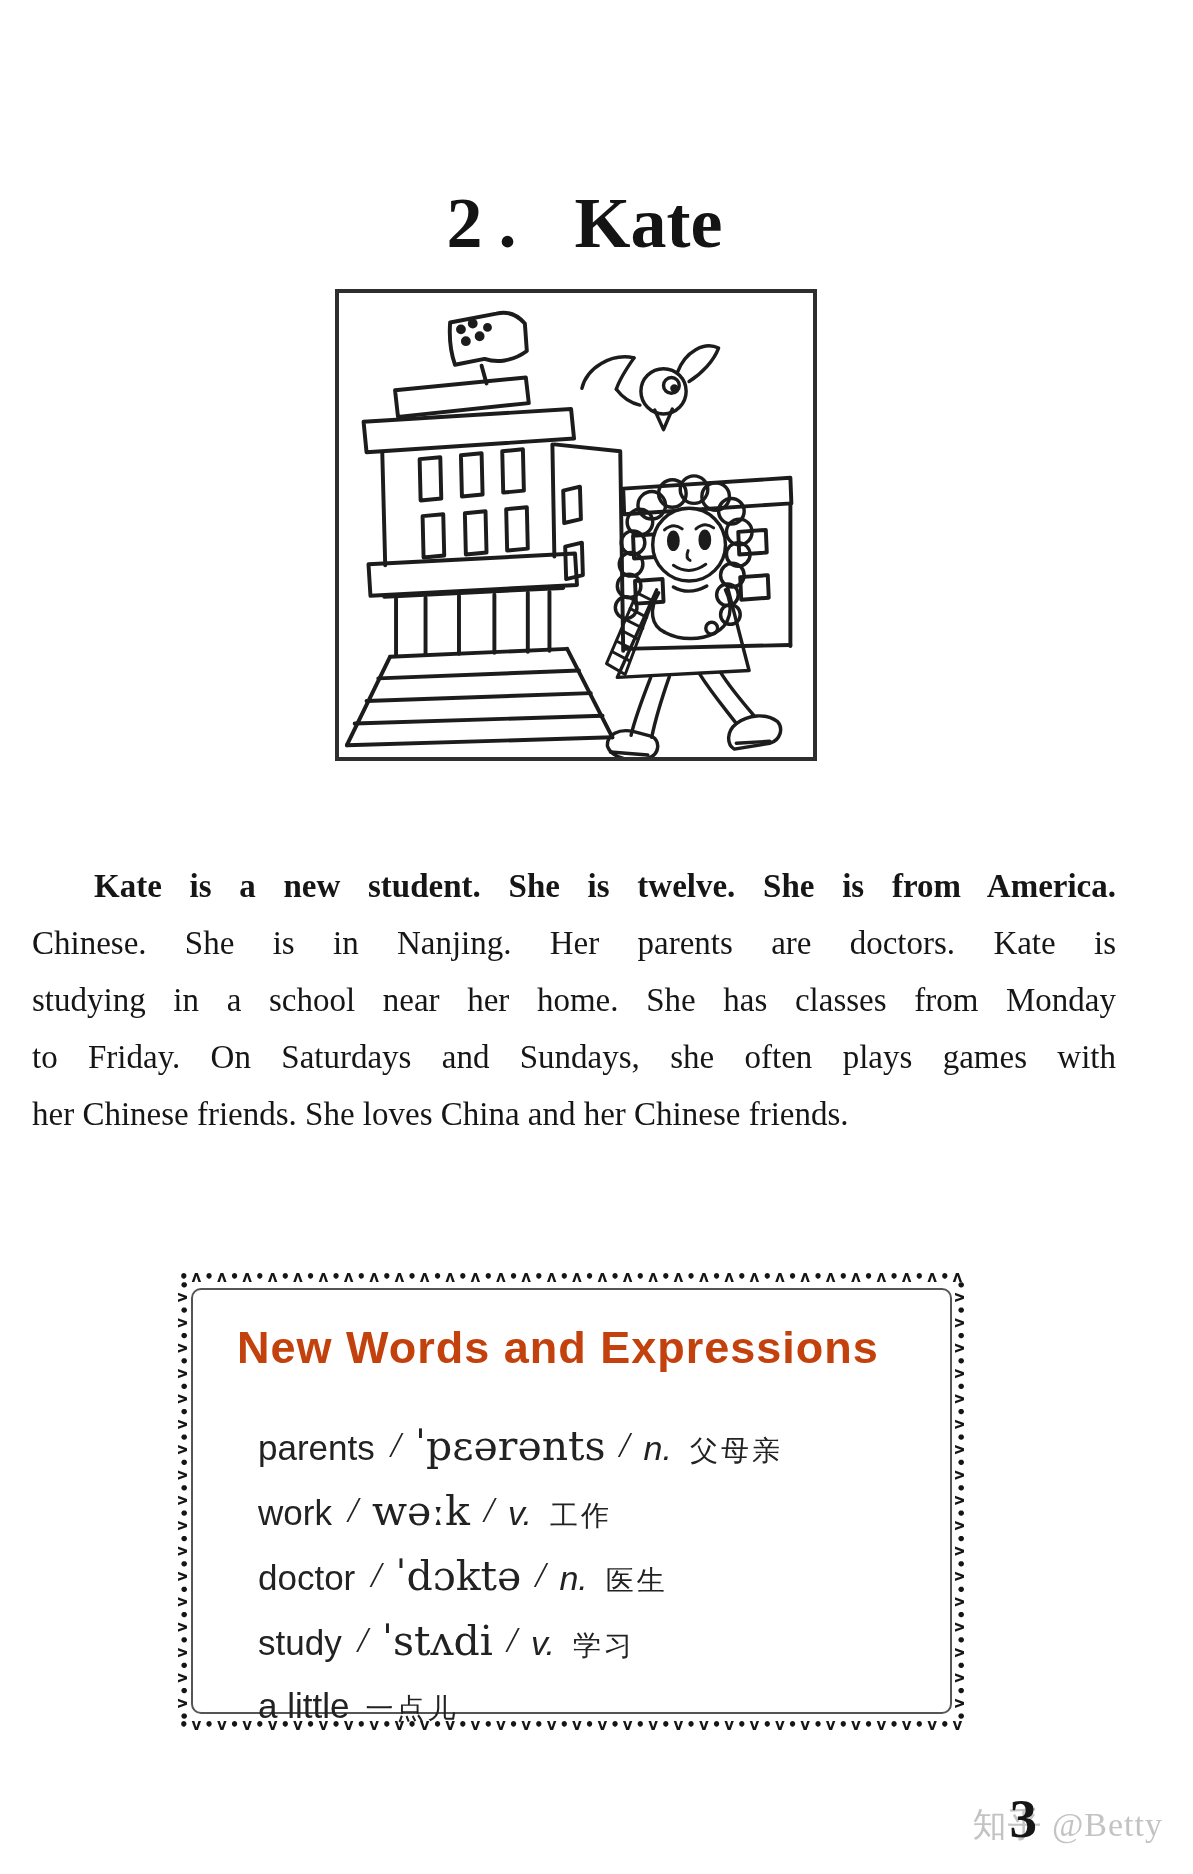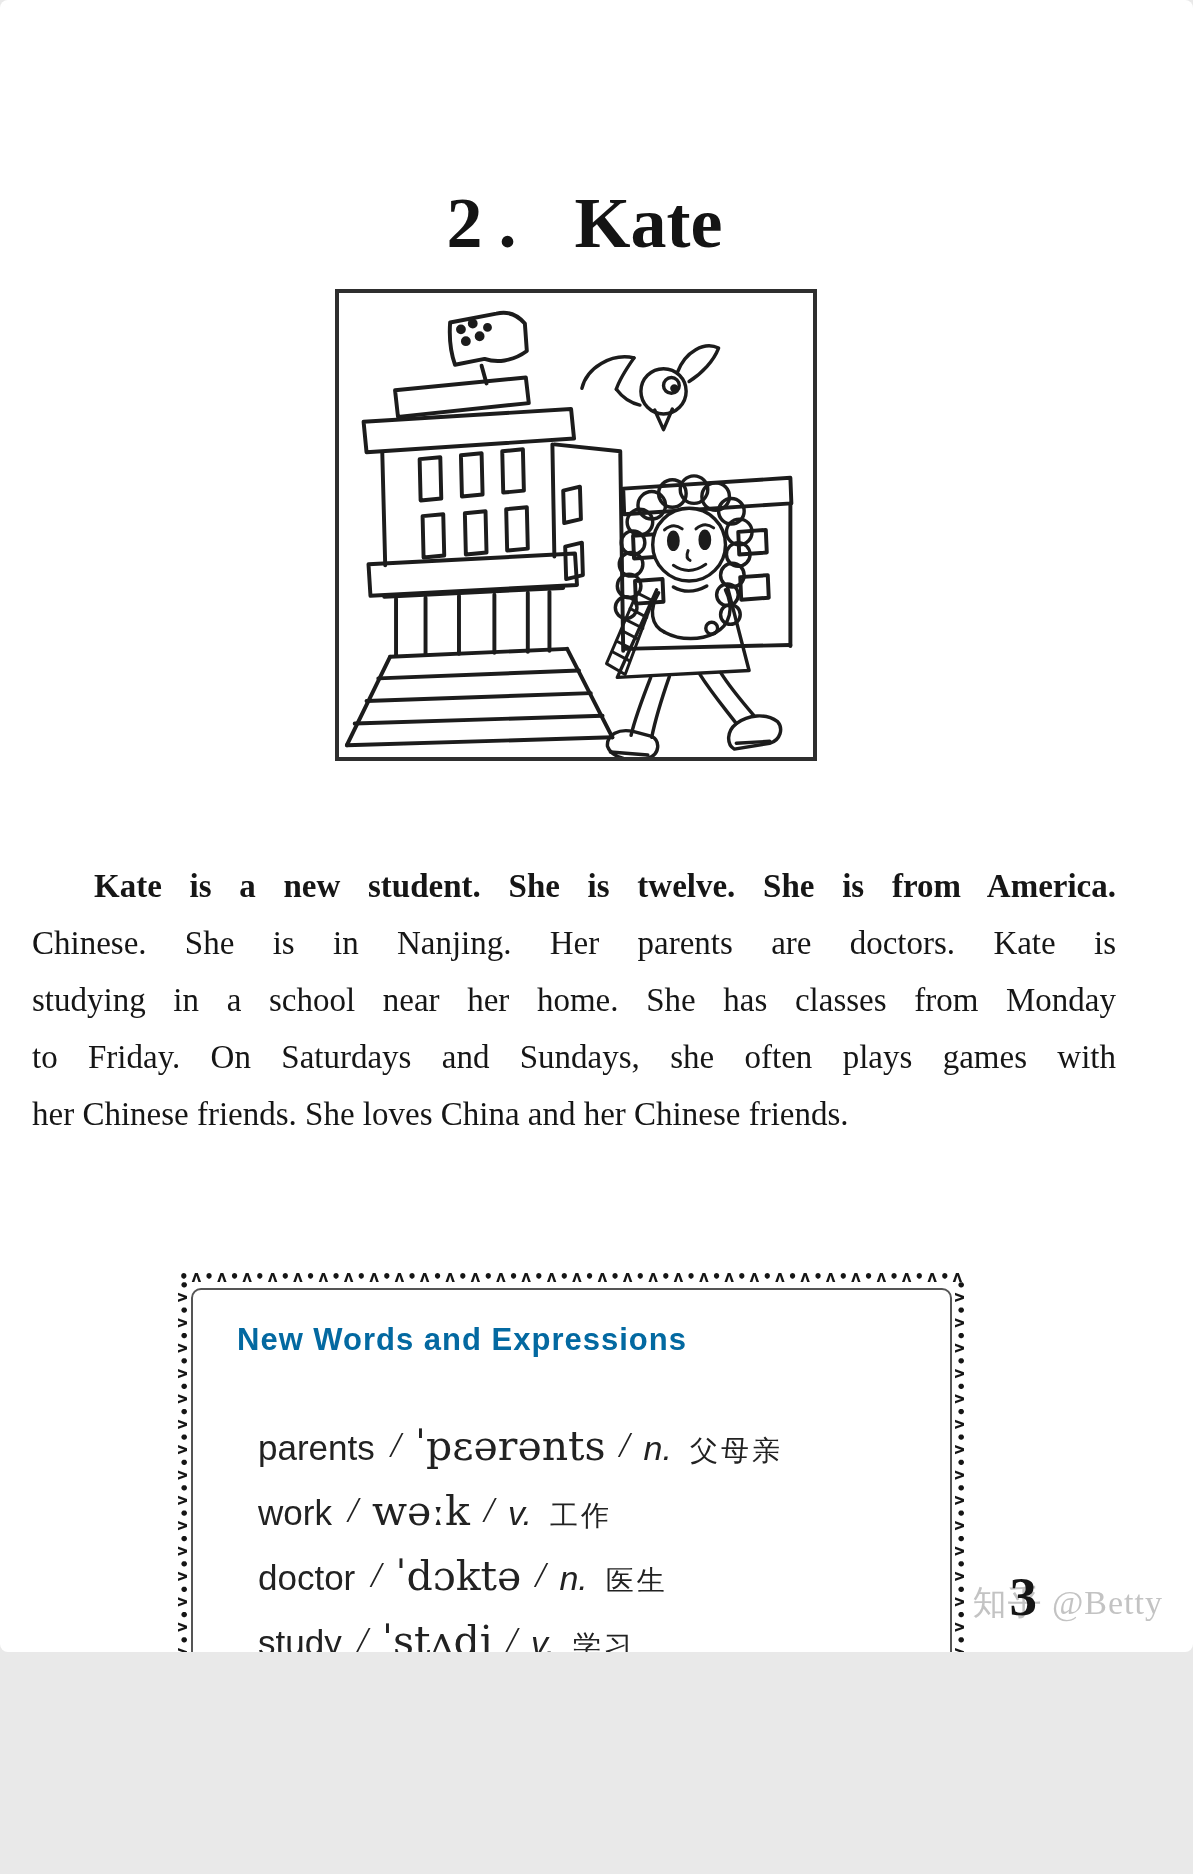--- a/index.html
+++ b/index.html
@@ -1,24 +1,23 @@
 <!DOCTYPE html>
 <html><head>
 <meta charset="utf-8">
 <style>
   html,body{margin:0;padding:0;background:#e9e9e9;}
   .page{
     position:relative;
-    width:1193px;height:1652px;
+    width:1193px;height:1874px;
     margin:0 auto;
     background:#ffffff;
     font-family:"Liberation Serif","DejaVu Serif",serif;
     color:#1b1b1b;
     overflow:hidden;
-    border-radius:8px;
   }
   
   .title{
     position:absolute;top:138px;left:0;width:100%;
     text-align:center;
     transform:translateX(-12px);
     font-family:"Liberation Serif","DejaVu Serif",serif;
     font-weight:700;font-size:72px;line-height:1.05;
     color:#141414;white-space:nowrap;
   }
@@ -57,21 +56,21 @@
   .chain-bottom{bottom:-3px;left:4px;right:4px;height:20px;}
   .chain-left{left:-2px;top:10px;bottom:10px;width:20px;writing-mode:vertical-rl;}
   .chain-right{right:-2px;top:10px;bottom:10px;width:20px;writing-mode:vertical-rl;}
   .vocab-inner{
     position:absolute;left:16px;right:16px;top:18px;bottom:18px;
     border:2px solid #555;border-radius:10px;
   }
   .vocab-heading{
     position:absolute;left:62px;top:52px;
     font-family:"Liberation Sans","DejaVu Sans",sans-serif;
-    font-weight:700;font-size:31px;letter-spacing:1px;color:#0369a1;
+    font-weight:700;font-size:45px;letter-spacing:1px;color:#c2410c;
     white-space:nowrap;
   }
   .vocab-list{position:absolute;left:43px;top:148px;right:40px;}
   .vrow{line-height:56px;white-space:nowrap;}
   .vrow .word{
     font-family:"Liberation Sans","DejaVu Sans",sans-serif;
     font-size:35px;color:#222;margin-right:16px;margin-left:40px;
   }
   .vrow .slash{
     font-family:"Liberation Serif",serif;font-style:italic;

